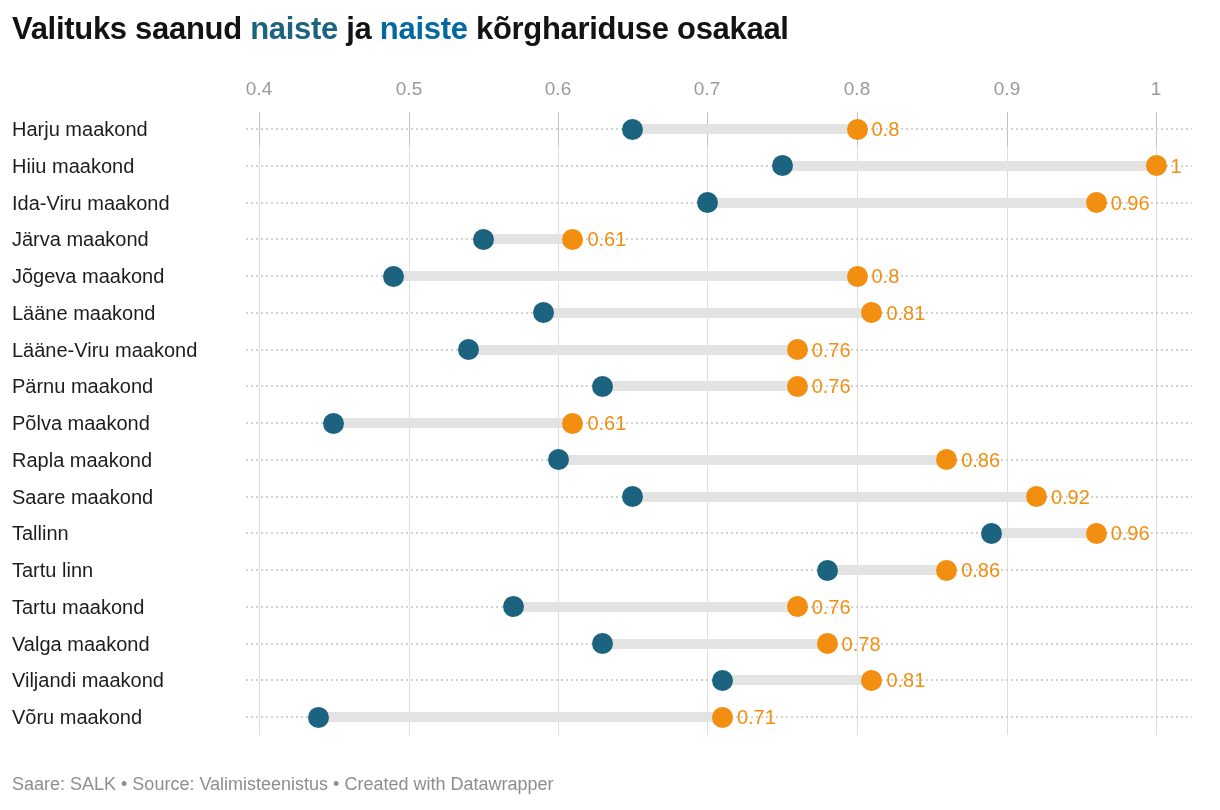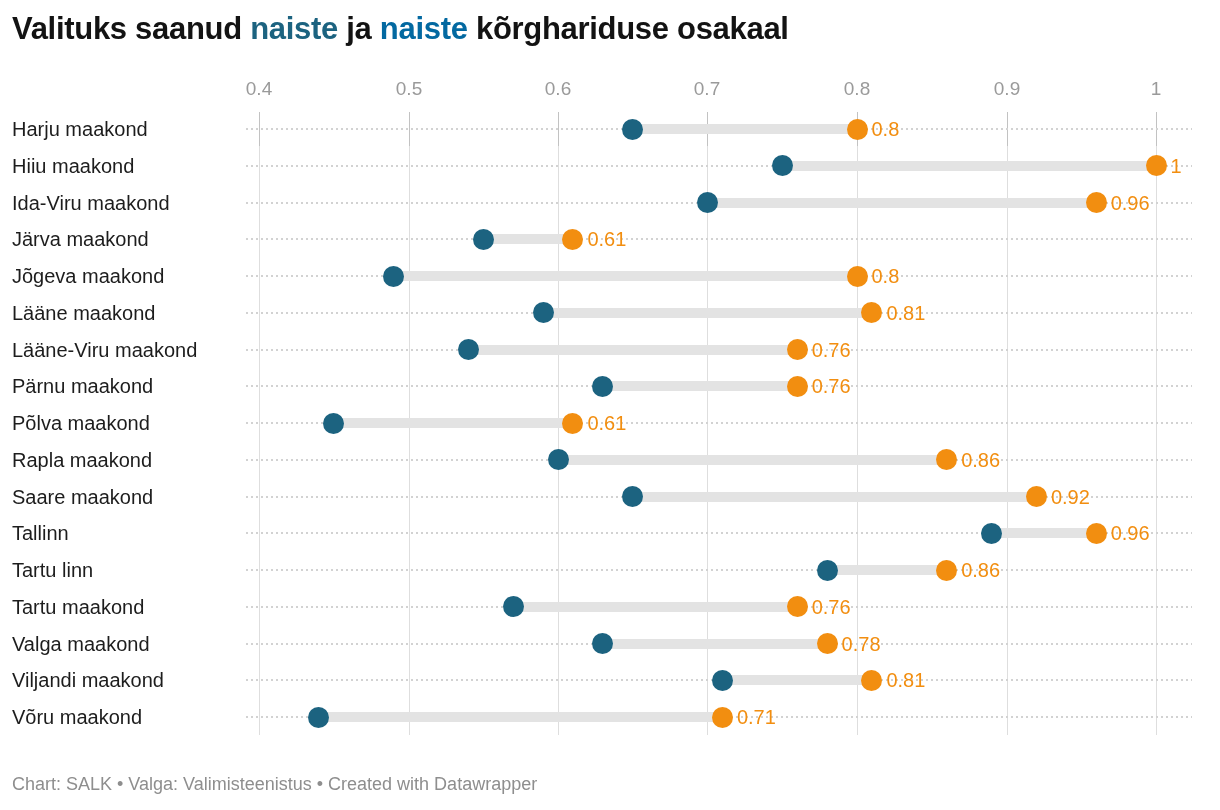--- a/index.html
+++ b/index.html
@@ -38,14 +38,14 @@
 </style>
 </head>
 <body>
 
 <div class="canvas">
 
   <h1 class="title"><span style="color: rgb(19, 19, 19);">Valituks saanud </span><span style="color: rgb(28, 99, 128);">naiste</span><span style="color: rgb(19, 19, 19);"> ja </span><span style="color: #0369a1;">naiste</span><span style="color: rgb(19, 19, 19);"> kõrghariduse osakaal</span></h1>
 
   <div class="plot" id="plot"><div class="gridline" style="left: 259px; top: 112px; height: 623px;"></div><div class="gridtick" style="left: 259px; top: 112px; height: 34px;"></div><div class="axis-label" style="left: 227px; top: 78px;">0.4</div><div class="gridline" style="left: 409px; top: 112px; height: 623px;"></div><div class="gridtick" style="left: 409px; top: 112px; height: 34px;"></div><div class="axis-label" style="left: 377px; top: 78px;">0.5</div><div class="gridline" style="left: 558px; top: 112px; height: 623px;"></div><div class="gridtick" style="left: 558px; top: 112px; height: 34px;"></div><div class="axis-label" style="left: 526px; top: 78px;">0.6</div><div class="gridline" style="left: 707px; top: 112px; height: 623px;"></div><div class="gridtick" style="left: 707px; top: 112px; height: 34px;"></div><div class="axis-label" style="left: 675px; top: 78px;">0.7</div><div class="gridline" style="left: 857px; top: 112px; height: 623px;"></div><div class="gridtick" style="left: 857px; top: 112px; height: 34px;"></div><div class="axis-label" style="left: 825px; top: 78px;">0.8</div><div class="gridline" style="left: 1007px; top: 112px; height: 623px;"></div><div class="gridtick" style="left: 1007px; top: 112px; height: 34px;"></div><div class="axis-label" style="left: 975px; top: 78px;">0.9</div><div class="gridline" style="left: 1156px; top: 112px; height: 623px;"></div><div class="gridtick" style="left: 1156px; top: 112px; height: 34px;"></div><div class="axis-label" style="left: 1124px; top: 78px;">1</div><div class="" style="display: contents;"><div class="cat-label" style="top: 114px;">Harju maakond</div><div class="leader" style="left: 246px; width: 946px; top: 128px;"></div><div class="range-bar" style="left: 632.75px; width: 224.25px; top: 124px; background: rgb(227, 227, 227);"></div><div class="dot" style="left: 622.25px; top: 118.5px; background: rgb(28, 99, 128);"></div><div class="dot" style="left: 846.5px; top: 118.5px; background: rgb(242, 142, 16);"></div><div class="val-label" style="left: 871.5px; top: 116px; color: rgb(242, 142, 16);">0.8</div></div><div class="" style="display: contents;"><div class="cat-label" style="top: 150.75px;">Hiiu maakond</div><div class="leader" style="left: 246px; width: 946px; top: 164.75px;"></div><div class="range-bar" style="left: 782.25px; width: 373.75px; top: 160.75px; background: rgb(227, 227, 227);"></div><div class="dot" style="left: 771.75px; top: 155.25px; background: rgb(28, 99, 128);"></div><div class="dot" style="left: 1145.5px; top: 155.25px; background: rgb(242, 142, 16);"></div><div class="val-label" style="left: 1170.5px; top: 152.75px; color: rgb(242, 142, 16);">1</div></div><div class="" style="display: contents;"><div class="cat-label" style="top: 187.5px;">Ida-Viru maakond</div><div class="leader" style="left: 246px; width: 946px; top: 201.5px;"></div><div class="range-bar" style="left: 707.5px; width: 388.7px; top: 197.5px; background: rgb(227, 227, 227);"></div><div class="dot" style="left: 697px; top: 192px; background: rgb(28, 99, 128);"></div><div class="dot" style="left: 1085.7px; top: 192px; background: rgb(242, 142, 16);"></div><div class="val-label" style="left: 1110.7px; top: 189.5px; color: rgb(242, 142, 16);">0.96</div></div><div class="" style="display: contents;"><div class="cat-label" style="top: 224.25px;">Järva maakond</div><div class="leader" style="left: 246px; width: 946px; top: 238.25px;"></div><div class="range-bar" style="left: 483.25px; width: 89.7px; top: 234.25px; background: rgb(227, 227, 227);"></div><div class="dot" style="left: 472.75px; top: 228.75px; background: rgb(28, 99, 128);"></div><div class="dot" style="left: 562.45px; top: 228.75px; background: rgb(242, 142, 16);"></div><div class="val-label" style="left: 587.45px; top: 226.25px; color: rgb(242, 142, 16);">0.61</div></div><div class="" style="display: contents;"><div class="cat-label" style="top: 261px;">Jõgeva maakond</div><div class="leader" style="left: 246px; width: 946px; top: 275px;"></div><div class="range-bar" style="left: 393.55px; width: 463.45px; top: 271px; background: rgb(227, 227, 227);"></div><div class="dot" style="left: 383.05px; top: 265.5px; background: rgb(28, 99, 128);"></div><div class="dot" style="left: 846.5px; top: 265.5px; background: rgb(242, 142, 16);"></div><div class="val-label" style="left: 871.5px; top: 263px; color: rgb(242, 142, 16);">0.8</div></div><div class="" style="display: contents;"><div class="cat-label" style="top: 297.75px;">Lääne maakond</div><div class="leader" style="left: 246px; width: 946px; top: 311.75px;"></div><div class="range-bar" style="left: 543.05px; width: 328.9px; top: 307.75px; background: rgb(227, 227, 227);"></div><div class="dot" style="left: 532.55px; top: 302.25px; background: rgb(28, 99, 128);"></div><div class="dot" style="left: 861.45px; top: 302.25px; background: rgb(242, 142, 16);"></div><div class="val-label" style="left: 886.45px; top: 299.75px; color: rgb(242, 142, 16);">0.81</div></div><div class="" style="display: contents;"><div class="cat-label" style="top: 334.5px;">Lääne-Viru maakond</div><div class="leader" style="left: 246px; width: 946px; top: 348.5px;"></div><div class="range-bar" style="left: 468.3px; width: 328.9px; top: 344.5px; background: rgb(227, 227, 227);"></div><div class="dot" style="left: 457.8px; top: 339px; background: rgb(28, 99, 128);"></div><div class="dot" style="left: 786.7px; top: 339px; background: rgb(242, 142, 16);"></div><div class="val-label" style="left: 811.7px; top: 336.5px; color: rgb(242, 142, 16);">0.76</div></div><div class="" style="display: contents;"><div class="cat-label" style="top: 371.25px;">Pärnu maakond</div><div class="leader" style="left: 246px; width: 946px; top: 385.25px;"></div><div class="range-bar" style="left: 602.85px; width: 194.35px; top: 381.25px; background: rgb(227, 227, 227);"></div><div class="dot" style="left: 592.35px; top: 375.75px; background: rgb(28, 99, 128);"></div><div class="dot" style="left: 786.7px; top: 375.75px; background: rgb(242, 142, 16);"></div><div class="val-label" style="left: 811.7px; top: 373.25px; color: rgb(242, 142, 16);">0.76</div></div><div class="" style="display: contents;"><div class="cat-label" style="top: 408px;">Põlva maakond</div><div class="leader" style="left: 246px; width: 946px; top: 422px;"></div><div class="range-bar" style="left: 333.75px; width: 239.2px; top: 418px; background: rgb(227, 227, 227);"></div><div class="dot" style="left: 323.25px; top: 412.5px; background: rgb(28, 99, 128);"></div><div class="dot" style="left: 562.45px; top: 412.5px; background: rgb(242, 142, 16);"></div><div class="val-label" style="left: 587.45px; top: 410px; color: rgb(242, 142, 16);">0.61</div></div><div class="" style="display: contents;"><div class="cat-label" style="top: 444.75px;">Rapla maakond</div><div class="leader" style="left: 246px; width: 946px; top: 458.75px;"></div><div class="range-bar" style="left: 558px; width: 388.7px; top: 454.75px; background: rgb(227, 227, 227);"></div><div class="dot" style="left: 547.5px; top: 449.25px; background: rgb(28, 99, 128);"></div><div class="dot" style="left: 936.2px; top: 449.25px; background: rgb(242, 142, 16);"></div><div class="val-label" style="left: 961.2px; top: 446.75px; color: rgb(242, 142, 16);">0.86</div></div><div class="" style="display: contents;"><div class="cat-label" style="top: 481.5px;">Saare maakond</div><div class="leader" style="left: 246px; width: 946px; top: 495.5px;"></div><div class="range-bar" style="left: 632.75px; width: 403.65px; top: 491.5px; background: rgb(227, 227, 227);"></div><div class="dot" style="left: 622.25px; top: 486px; background: rgb(28, 99, 128);"></div><div class="dot" style="left: 1025.9px; top: 486px; background: rgb(242, 142, 16);"></div><div class="val-label" style="left: 1050.9px; top: 483.5px; color: rgb(242, 142, 16);">0.92</div></div><div class="" style="display: contents;"><div class="cat-label" style="top: 518.25px;">Tallinn</div><div class="leader" style="left: 246px; width: 946px; top: 532.25px;"></div><div class="range-bar" style="left: 991.55px; width: 104.65px; top: 528.25px; background: rgb(227, 227, 227);"></div><div class="dot" style="left: 981.05px; top: 522.75px; background: rgb(28, 99, 128);"></div><div class="dot" style="left: 1085.7px; top: 522.75px; background: rgb(242, 142, 16);"></div><div class="val-label" style="left: 1110.7px; top: 520.25px; color: rgb(242, 142, 16);">0.96</div></div><div class="" style="display: contents;"><div class="cat-label" style="top: 555px;">Tartu linn</div><div class="leader" style="left: 246px; width: 946px; top: 569px;"></div><div class="range-bar" style="left: 827.1px; width: 119.6px; top: 565px; background: rgb(227, 227, 227);"></div><div class="dot" style="left: 816.6px; top: 559.5px; background: rgb(28, 99, 128);"></div><div class="dot" style="left: 936.2px; top: 559.5px; background: rgb(242, 142, 16);"></div><div class="val-label" style="left: 961.2px; top: 557px; color: rgb(242, 142, 16);">0.86</div></div><div class="" style="display: contents;"><div class="cat-label" style="top: 591.75px;">Tartu maakond</div><div class="leader" style="left: 246px; width: 946px; top: 605.75px;"></div><div class="range-bar" style="left: 513.15px; width: 284.05px; top: 601.75px; background: rgb(227, 227, 227);"></div><div class="dot" style="left: 502.65px; top: 596.25px; background: rgb(28, 99, 128);"></div><div class="dot" style="left: 786.7px; top: 596.25px; background: rgb(242, 142, 16);"></div><div class="val-label" style="left: 811.7px; top: 593.75px; color: rgb(242, 142, 16);">0.76</div></div><div class="" style="display: contents;"><div class="cat-label" style="top: 628.5px;">Valga maakond</div><div class="leader" style="left: 246px; width: 946px; top: 642.5px;"></div><div class="range-bar" style="left: 602.85px; width: 224.25px; top: 638.5px; background: rgb(227, 227, 227);"></div><div class="dot" style="left: 592.35px; top: 633px; background: rgb(28, 99, 128);"></div><div class="dot" style="left: 816.6px; top: 633px; background: rgb(242, 142, 16);"></div><div class="val-label" style="left: 841.6px; top: 630.5px; color: rgb(242, 142, 16);">0.78</div></div><div class="" style="display: contents;"><div class="cat-label" style="top: 665.25px;">Viljandi maakond</div><div class="leader" style="left: 246px; width: 946px; top: 679.25px;"></div><div class="range-bar" style="left: 722.45px; width: 149.5px; top: 675.25px; background: rgb(227, 227, 227);"></div><div class="dot" style="left: 711.95px; top: 669.75px; background: rgb(28, 99, 128);"></div><div class="dot" style="left: 861.45px; top: 669.75px; background: rgb(242, 142, 16);"></div><div class="val-label" style="left: 886.45px; top: 667.25px; color: rgb(242, 142, 16);">0.81</div></div><div class="" style="display: contents;"><div class="cat-label" style="top: 702px;">Võru maakond</div><div class="leader" style="left: 246px; width: 946px; top: 716px;"></div><div class="range-bar" style="left: 318.8px; width: 403.65px; top: 712px; background: rgb(227, 227, 227);"></div><div class="dot" style="left: 308.3px; top: 706.5px; background: rgb(28, 99, 128);"></div><div class="dot" style="left: 711.95px; top: 706.5px; background: rgb(242, 142, 16);"></div><div class="val-label" style="left: 736.95px; top: 704px; color: rgb(242, 142, 16);">0.71</div></div></div>
 
-  <div class="footer" style="color: rgb(142, 142, 142);">Chart: SALK • Valga: Valimisteenistus • Created with Datawrapper</div>
+  <div class="footer" style="color: rgb(142, 142, 142);">Saare: SALK • Source: Valimisteenistus • Created with Datawrapper</div>
 </div>
 
 </body></html>

